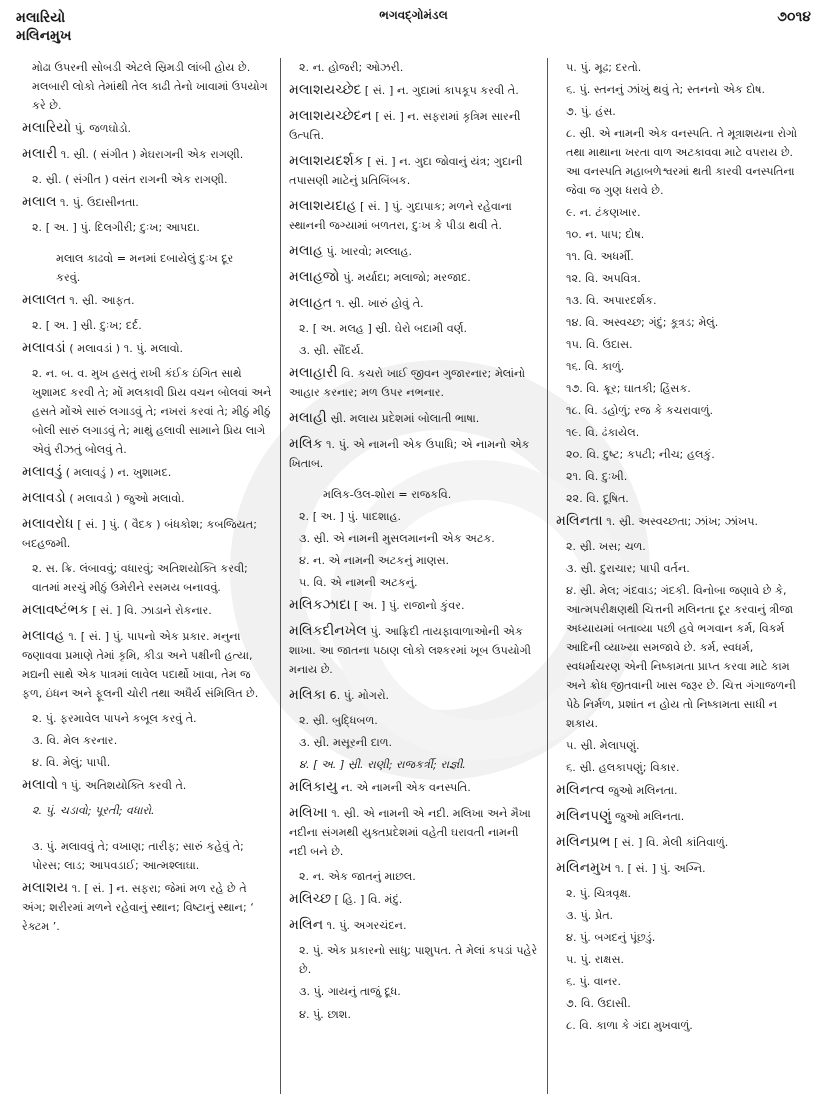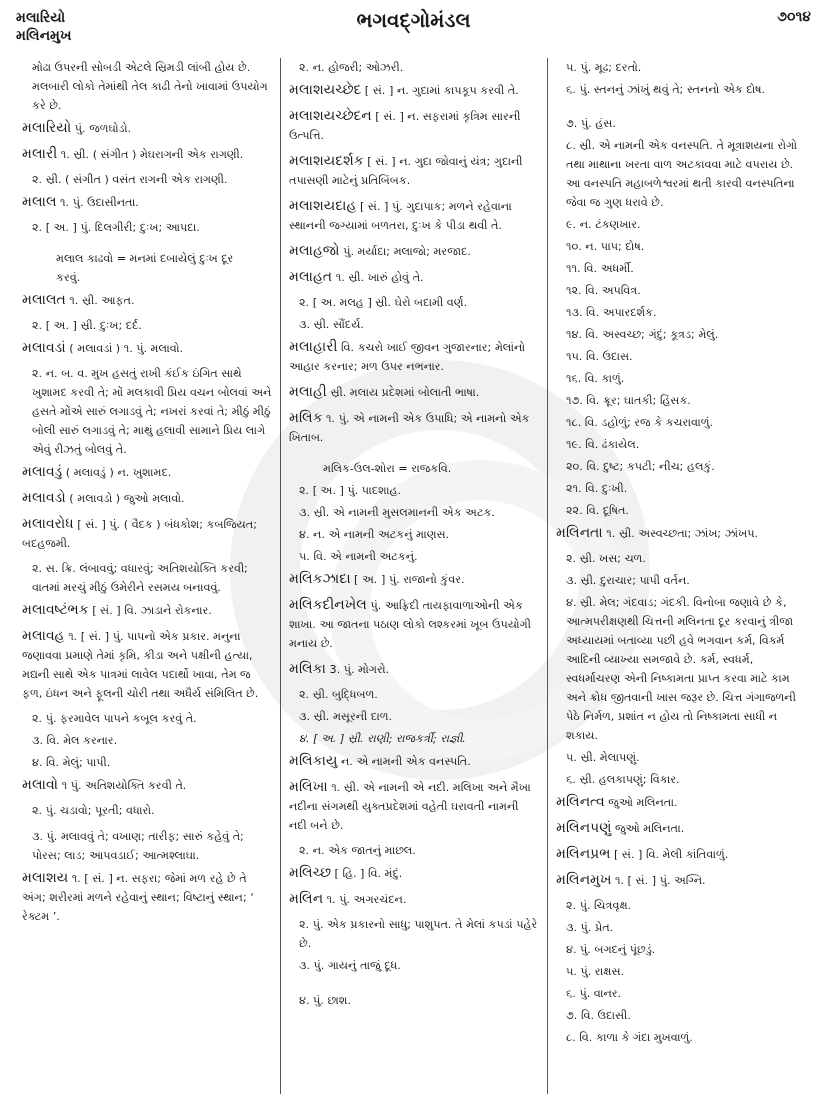--- a/index.html
+++ b/index.html
@@ -14,21 +14,21 @@
   }
   .watermark2 {
     position: absolute; left: 330px; top: 460px; width: 300px; height: 300px;
     border-radius: 50%; border: 40px solid #f4f4f4; box-sizing: border-box;
     pointer-events: none; z-index: 0;
   }
   .header {
     position: absolute; top: 8px; left: 16px; right: 14px; height: 46px; z-index: 1;
   }
   .hdr-left { position: absolute; left: 0; top: 0; font-weight: bold; font-size: 14px; line-height: 18px; }
-  .hdr-center { position: absolute; left: 0; right: 0; top: 0; text-align: center; font-weight: bold; font-size: 20px; }
+  .hdr-center { position: absolute; left: 0; right: 0; top: 0; text-align: center; font-weight: bold; font-size: 12px; }
   .hdr-right { position: absolute; right: 0; top: 0; font-weight: bold; font-size: 14px; }
   .columns {
     position: absolute; top: 58px; left: 14px; width: 800px; height: 1036px; z-index: 1;
     display: flex;
   }
   .col {
     flex: 1; padding: 0 8px; box-sizing: border-box; font-size: 11.2px; line-height: 19px;
   }
   .col + .col { border-left: 1px solid #555; }
   .entry { margin: 0 0 6px 0; text-indent: 0; }
@@ -68,60 +68,61 @@
       <p class="entry"><span class="hw">મલાવડું</span><span> ( મલાવડું ) ન. ખુશામદ.</span></p>
       <p class="entry"><span class="hw">મલાવડો</span><span> ( મલાવડો ) જુઓ મલાવો.</span></p>
       <p class="entry"><span class="hw">મલાવરોધ</span><span> [ સં. ] પું. ( વૈદક ) બંધકોશ; કબજિયત; બદહજમી.</span></p>
       <p class="sense" style="margin-bottom: 3px;">૨. સ. ક્રિ. લંબાવવું; વધારવું; અતિશયોક્તિ કરવી; વાતમાં મરચું મીઠું ઉમેરીને રસમય બનાવવું.</p>
       <p class="entry"><span class="hw">મલાવષ્ટંભક</span><span> [ સં. ] વિ. ઝાડાને રોકનાર.</span></p>
       <p class="entry"><span class="hw">મલાવહ</span><span> ૧. [ સં. ] પું. પાપનો એક પ્રકાર. મનુના જણાવવા પ્રમાણે તેમાં કૃમિ, કીડા અને પક્ષીની હત્યા, મદ્યની સાથે એક પાત્રમાં લાવેલ પદાર્થો ખાવા, તેમ જ ફળ, ઇંધન અને ફૂલની ચોરી તથા અધૈર્ય સંમિલિત છે.</span></p>
       <p class="sense" style="margin-bottom: 3px;">૨. પું. ફરમાવેલ પાપને કબૂલ કરવું તે.</p>
       <p class="sense" style="margin-bottom: 3px;">૩. વિ. મેલ કરનાર.</p>
       <p class="sense" style="margin-bottom: 3px;">૪. વિ. મેલું; પાપી.</p>
       <p class="entry"><span class="hw">મલાવો</span><span> ૧ પું. અતિશયોક્તિ કરવી તે.</span></p>
-      <p class="sense" style="margin-bottom: 7px;">૨. પું. ચડાવો; પૂરતી; વધારો.</p>
+      <p class="sense" style="margin-bottom: 17px; font-style: italic;">૨. પું. ચડાવો; પૂરતી; વધારો.</p>
       <p class="sense" style="margin-bottom: 3px;">૩. પું. મલાવવું તે; વખાણ; તારીફ; સારું કહેવું તે; પોરસ; લાડ; આપવડાઈ; આત્મશ્લાઘા.</p>
       <p class="entry"><span class="hw">મલાશય</span><span> ૧. [ સં. ] ન. સફરા; જેમાં મળ રહે છે તે અંગ; શરીરમાં મળને રહેવાનું સ્થાન; વિષ્ટાનું સ્થાન; ‘ રેક્ટમ ’.</span></p>
     </div>
   <div class="col" id="col-1">
       <p class="sense" style="margin-bottom: 3px;">૨. ન. હોજરી; ઓઝરી.</p>
       <p class="entry"><span class="hw">મલાશયચ્છેદ</span><span> [ સં. ] ન. ગુદામાં કાપકૂપ કરવી તે.</span></p>
       <p class="entry"><span class="hw">મલાશયચ્છેદન</span><span> [ સં. ] ન. સફરામાં કૃત્રિમ સારની ઉત્પત્તિ.</span></p>
       <p class="entry"><span class="hw">મલાશયદર્શક</span><span> [ સં. ] ન. ગુદા જોવાનું યંત્ર; ગુદાની તપાસણી માટેનું પ્રતિબિંબક.</span></p>
       <p class="entry"><span class="hw">મલાશયદાહ</span><span> [ સં. ] પું. ગુદાપાક; મળને રહેવાના સ્થાનની જગ્યામાં બળતરા, દુઃખ કે પીડા થવી તે.</span></p>
+      <p class="entry"><span class="hw">મલાહ</span><span> પું. ખારવો; મલ્લાહ.</span></p>
       <p class="entry"><span class="hw">મલાહજો</span><span> પું. મર્યાદા; મલાજો; મરજાદ.</span></p>
       <p class="entry"><span class="hw">મલાહત</span><span> ૧. સ્રી. ખારું હોવું તે.</span></p>
       <p class="sense" style="margin-bottom: 3px;">૨. [ અ. મલહ ] સ્રી. ઘેરો બદામી વર્ણ.</p>
       <p class="sense" style="margin-bottom: 3px;">૩. સ્રી. સૌંદર્ય.</p>
       <p class="entry"><span class="hw">મલાહારી</span><span> વિ. કચરો ખાઈ જીવન ગુજારનાર; મેલાંનો આહાર કરનાર; મળ ઉપર નભનાર.</span></p>
       <p class="entry"><span class="hw">મલાહી</span><span> સ્રી. મલાય પ્રદેશમાં બોલાતી ભાષા.</span></p>
       <p class="entry"><span class="hw">મલિક</span><span> ૧. પું. એ નામની એક ઉપાધિ; એ નામનો એક ખિતાબ.</span></p>
       <p class="ex" style="margin-bottom: 3px;">મલિક-ઉલ-શોરા = રાજકવિ.</p>
       <p class="sense" style="margin-bottom: 3px;">૨. [ અ. ] પું. પાદશાહ.</p>
       <p class="sense" style="margin-bottom: 3px;">૩. સ્રી. એ નામની મુસલમાનની એક અટક.</p>
       <p class="sense" style="margin-bottom: 3px;">૪. ન. એ નામની અટકનું માણસ.</p>
       <p class="sense" style="margin-bottom: 3px;">૫. વિ. એ નામની અટકનું.</p>
       <p class="entry"><span class="hw">મલિકઝાદા</span><span> [ અ. ] પું. રાજાનો કુંવર.</span></p>
       <p class="entry"><span class="hw">મલિકદીનખેલ</span><span> પું. આફ્રિદી તાયફાવાળાઓની એક શાખા. આ જાતના પઠાણ લોકો લશ્કરમાં ખૂબ ઉપયોગી મનાય છે.</span></p>
-      <p class="entry"><span class="hw">મલિકા</span><span> 3. પું. મોગરો.</span></p>
+      <p class="entry"><span class="hw">મલિકા</span><span> 6. પું. મોગરો.</span></p>
       <p class="sense" style="margin-bottom: 3px;">૨. સ્રી. બુદ્ધિબળ.</p>
       <p class="sense" style="margin-bottom: 3px;">૩. સ્રી. મસૂરની દાળ.</p>
       <p class="sense" style="margin-bottom: 3px; font-style: italic;">૪. [ અ. ] સ્રી. રાણી; રાજકર્ત્રી; રાજ્ઞી.</p>
       <p class="entry"><span class="hw">મલિકાયુ</span><span> ન. એ નામની એક વનસ્પતિ.</span></p>
       <p class="entry"><span class="hw">મલિખા</span><span> ૧. સ્રી. એ નામની એ નદી. મલિખા અને મૈખા નદીના સંગમથી યુક્તપ્રદેશમાં વહેતી ઘરાવતી નામની નદી બને છે.</span></p>
       <p class="sense" style="margin-bottom: 3px;">૨. ન. એક જાતનું માછલ.</p>
       <p class="entry"><span class="hw">મલિચ્છ</span><span> [ હિ. ] વિ. મંદું.</span></p>
       <p class="entry"><span class="hw">મલિન</span><span> ૧. પું. અગરચંદન.</span></p>
       <p class="sense" style="margin-bottom: 3px;">૨. પું. એક પ્રકારનો સાધુ; પાશુપત. તે મેલાં કપડાં પહેરે છે.</p>
-      <p class="sense" style="margin-bottom: 16px;">૩. પું. ગાયનું તાજું દૂધ.</p>
+      <p class="sense" style="margin-bottom: 4px;">૩. પું. ગાયનું તાજું દૂધ.</p>
       <p class="sense" style="margin-bottom: 3px;">૪. પું. છાશ.</p>
     </div>
   <div class="col" id="col-2">
       <p class="sense" style="margin-bottom: 3px;">૫. પું. મૂઢ; દરતો.</p>
-      <p class="sense" style="margin-bottom: 15px;">૬. પું. સ્તનનું ઝાંખું થવું તે; સ્તનનો એક દોષ.</p>
+      <p class="sense" style="margin-bottom: 3px;">૬. પું. સ્તનનું ઝાંખું થવું તે; સ્તનનો એક દોષ.</p>
       <p class="sense" style="margin-bottom: 3px;">૭. પું. હંસ.</p>
       <p class="sense" style="margin-bottom: 3px;">૮. સ્રી. એ નામની એક વનસ્પતિ. તે મૂત્રાશયના રોગો તથા માથાના ખરતા વાળ અટકાવવા માટે વપરાય છે. આ વનસ્પતિ મહાબળેશ્વરમાં થતી કારવી વનસ્પતિના જેવા જ ગુણ ધરાવે છે.</p>
       <p class="sense" style="margin-bottom: 3px;">૯. ન. ટંકણખાર.</p>
       <p class="sense" style="margin-bottom: 3px;">૧૦. ન. પાપ; દોષ.</p>
       <p class="sense" style="margin-bottom: 3px;">૧૧. વિ. અધર્મી.</p>
       <p class="sense" style="margin-bottom: 3px;">૧૨. વિ. અપવિત્ર.</p>
       <p class="sense" style="margin-bottom: 3px;">૧૩. વિ. અપારદર્શક.</p>
       <p class="sense" style="margin-bottom: 3px;">૧૪. વિ. અસ્વચ્છ; ગંદું; કૂત્રડ; મેલું.</p>
       <p class="sense" style="margin-bottom: 3px;">૧૫. વિ. ઉદાસ.</p>
       <p class="sense" style="margin-bottom: 3px;">૧૬. વિ. કાળું.</p>

